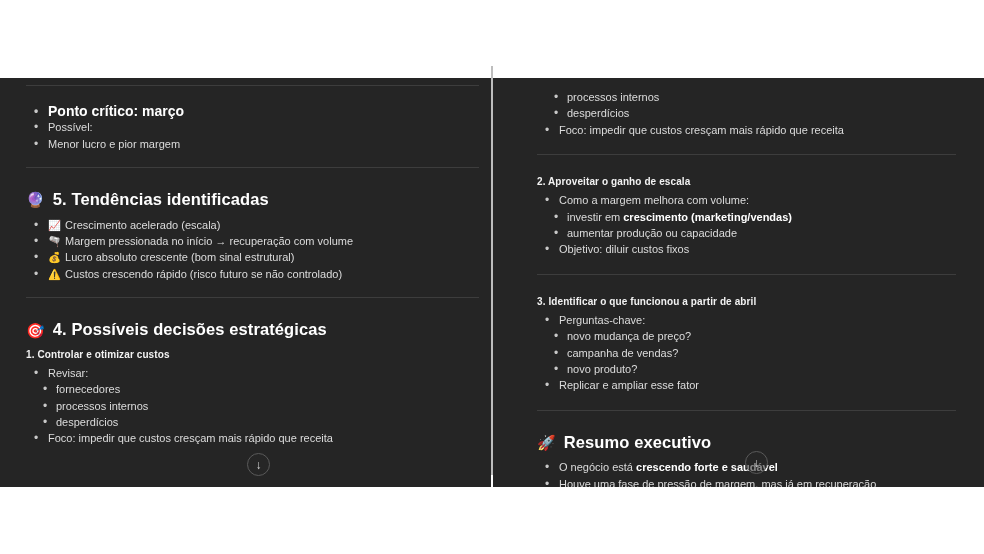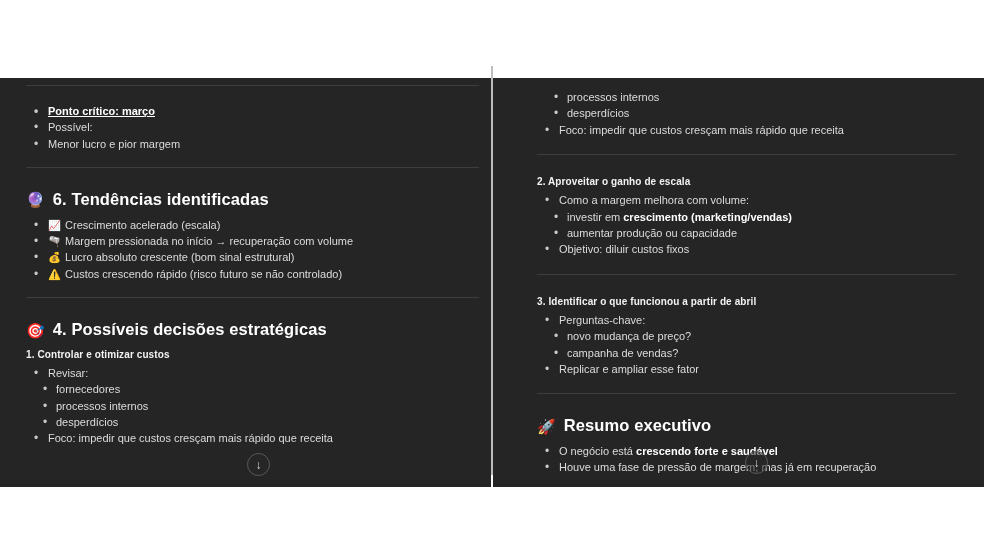--- a/index.html
+++ b/index.html
@@ -61,21 +61,21 @@
     color:#c9c9c9; font-size:12px; line-height:17px;
   }
   
   ul.lvl2 { margin-top:1px; }
   ul.lvl2 > li { padding-left:30px; margin-bottom:1px; }
   ul.lvl2 > li::before {
     content:"\2022"; position:absolute; left:17px; top:-1px;
     color:#c9c9c9; font-size:12px; line-height:17px;
   }
 
-  li.diamond { font-weight:700; color:#ffffff; font-size:11px; margin-bottom:3px;text-decoration:underline; }
+  li.diamond { font-weight:700; color:#ffffff; font-size:14px; margin-bottom:3px; }
   li.diamond::before {
     content:"\25C6"; color:#6d8ee0; font-size:7px;
     left:8px; top:2px; line-height:15px;
   }
 
   li .emo { margin-right:4px; font-size:10.5px; }
   b, strong { font-weight:700; color:#ffffff; }
 
   
   .scroll-btn {
@@ -101,21 +101,21 @@
       <ul class="lvl1">
         <li class="diamond">Ponto crítico: março</li>
         <li>Possível:</li>
         <li>Menor lucro e pior margem</li>
       </ul>
 
       <hr class="sep">
 
       <h2 class="sec-title">
         <span class="emo">🔮</span>
-        <span>6. Tendências identificadas</span>
+        <span>5. Tendências identificadas</span>
       </h2>
       <ul class="lvl1">
         <li>
           <span class="emo">📈</span><span>Crescimento acelerado (escala)</span>
         </li>
         <li>
           <span class="emo">🫗</span><span>Margem pressionada no início → recuperação com volume</span>
         </li>
         <li>
           <span class="emo">💰</span><span>Lucro absoluto crescente (bom sinal estrutural)</span>
@@ -174,20 +174,21 @@
 
       <hr class="sep">
 
       <h3 class="sub-title">3. Identificar o que funcionou a partir de abril</h3>
       <ul class="lvl1">
         <li>Perguntas-chave:</li>
       </ul>
       <ul class="lvl2">
         <li>novo mudança de preço?</li>
         <li>campanha de vendas?</li>
+        <li>novo produto?</li>
       </ul>
       <ul class="lvl1">
         <li>Replicar e ampliar esse fator</li>
       </ul>
 
       <hr class="sep">
 
       <h2 class="sec-title">
         <span class="emo">🚀</span>
         <span>Resumo executivo</span>

